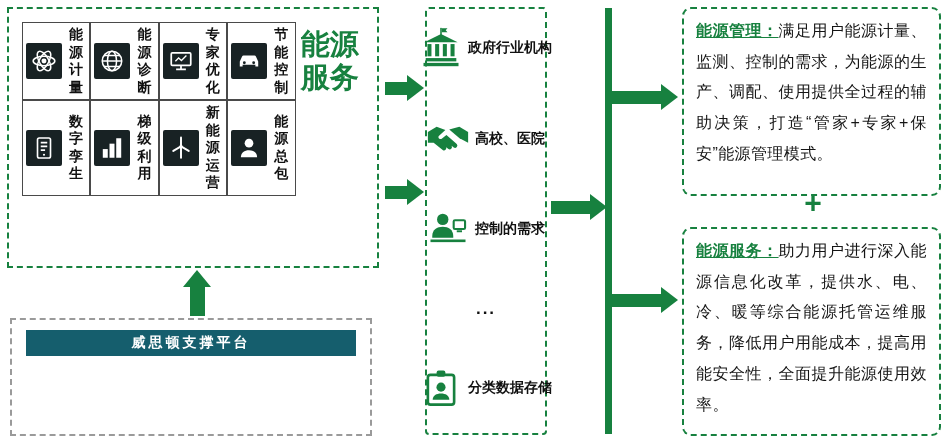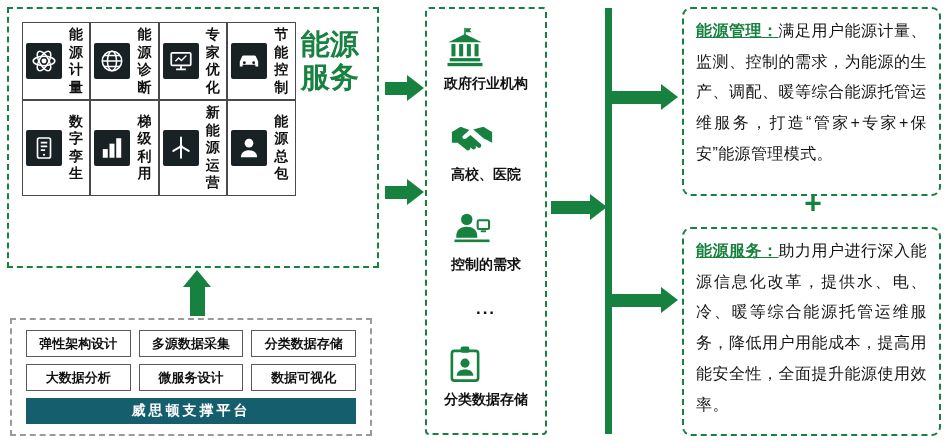--- a/index.html
+++ b/index.html
@@ -65,21 +65,21 @@
   }
 
   
   .customers-panel {
     left: 425px; top: 7px; width: 122px; height: 428px;
     border: 2px dashed var(--green,#17813f); border-radius: 4px;
     display: flex; flex-direction: column; align-items: center;
     justify-content: space-between;
     padding: 18px 4px 24px 4px;
   }
-  .cust-item { display: flex; flex-direction: column; align-items: flex-start; gap: 6px; color: var(--green,#17813f); }
+  .cust-item { display: flex; flex-direction: row; align-items: center; gap: 6px; color: var(--green,#17813f); }
   .cust-item svg { width: 42px; height: 42px; display:block; }
   .cust-label { font-weight: bold; font-size: 14px; color: #111; white-space: nowrap; }
   .cust-dots { font-weight: bold; font-size: 17px; letter-spacing: 2px; color: #111; }
 
   
   .value-top, .value-bottom {
     left: 682px; width: 259px;
     border: 2px dashed var(--green,#17813f); border-radius: 9px;
     padding: 7px 12px;
   }
@@ -218,28 +218,20 @@
             <circle cx="12" cy="7.5" r="4"></circle>
             <path d="M4.5 20.5c0-4.2 3.3-6.5 7.5-6.5s7.5 2.3 7.5 6.5z"></path>
           </svg>
       </span>
       <span class="svc-label">能源
 总包</span>
     </div>
   </div>
 
   <div class="panel platform-panel">
-    <div class="plat-grid">
-      <div class="plat-item">弹性架构设计</div>
-      <div class="plat-item">多源数据采集</div>
-      <div class="plat-item">分类数据存储</div>
-      <div class="plat-item">大数据分析</div>
-      <div class="plat-item">微服务设计</div>
-      <div class="plat-item">数据可视化</div>
-    </div>
     <div class="plat-footer">威思顿支撑平台</div>
   </div>
 
   <div class="arrow-up" style="left:183px; top:270px;">
     <div class="head"></div>
     <div class="shaft"></div>
   </div>
 
   <div class="arrow-h" style="left:385px; top:75px; width:39px;">
     <div class="shaft"></div>
@@ -316,21 +308,21 @@
   <div class="arrow-h" style="left:612px; top:84px; width:66px;">
     <div class="shaft"></div>
       <div class="head"></div>
   </div>
   <div class="arrow-h" style="left:612px; top:287px; width:66px;">
     <div class="shaft"></div>
       <div class="head"></div>
   </div>
 
   <div class="panel value-top">
-    <p class="value-text"><span class="value-title">能源管理：</span><span>满足用户能源计量、监测、控制的需求，为能源的生产、调配、暖等综合能源托管运维服务，打造“管家+专家+保安”能源管理模式。</span></p>
+    <p class="value-text"><span class="value-title">能源管理：</span><span>满足用户能源计量、监测、控制的需求，为能源的生产、调配、使用提供全过程的辅助决策，打造“管家+专家+保安”能源管理模式。</span></p>
   </div>
 
   <div class="plus-sign">+</div>
 
   <div class="panel value-bottom">
     <p class="value-text"><span class="value-title">能源服务：</span><span>助力用户进行深入能源信息化改革，提供水、电、冷、暖等综合能源托管运维服务，降低用户用能成本，提高用能安全性，全面提升能源使用效率。</span></p>
   </div>
 
 </div>
 

